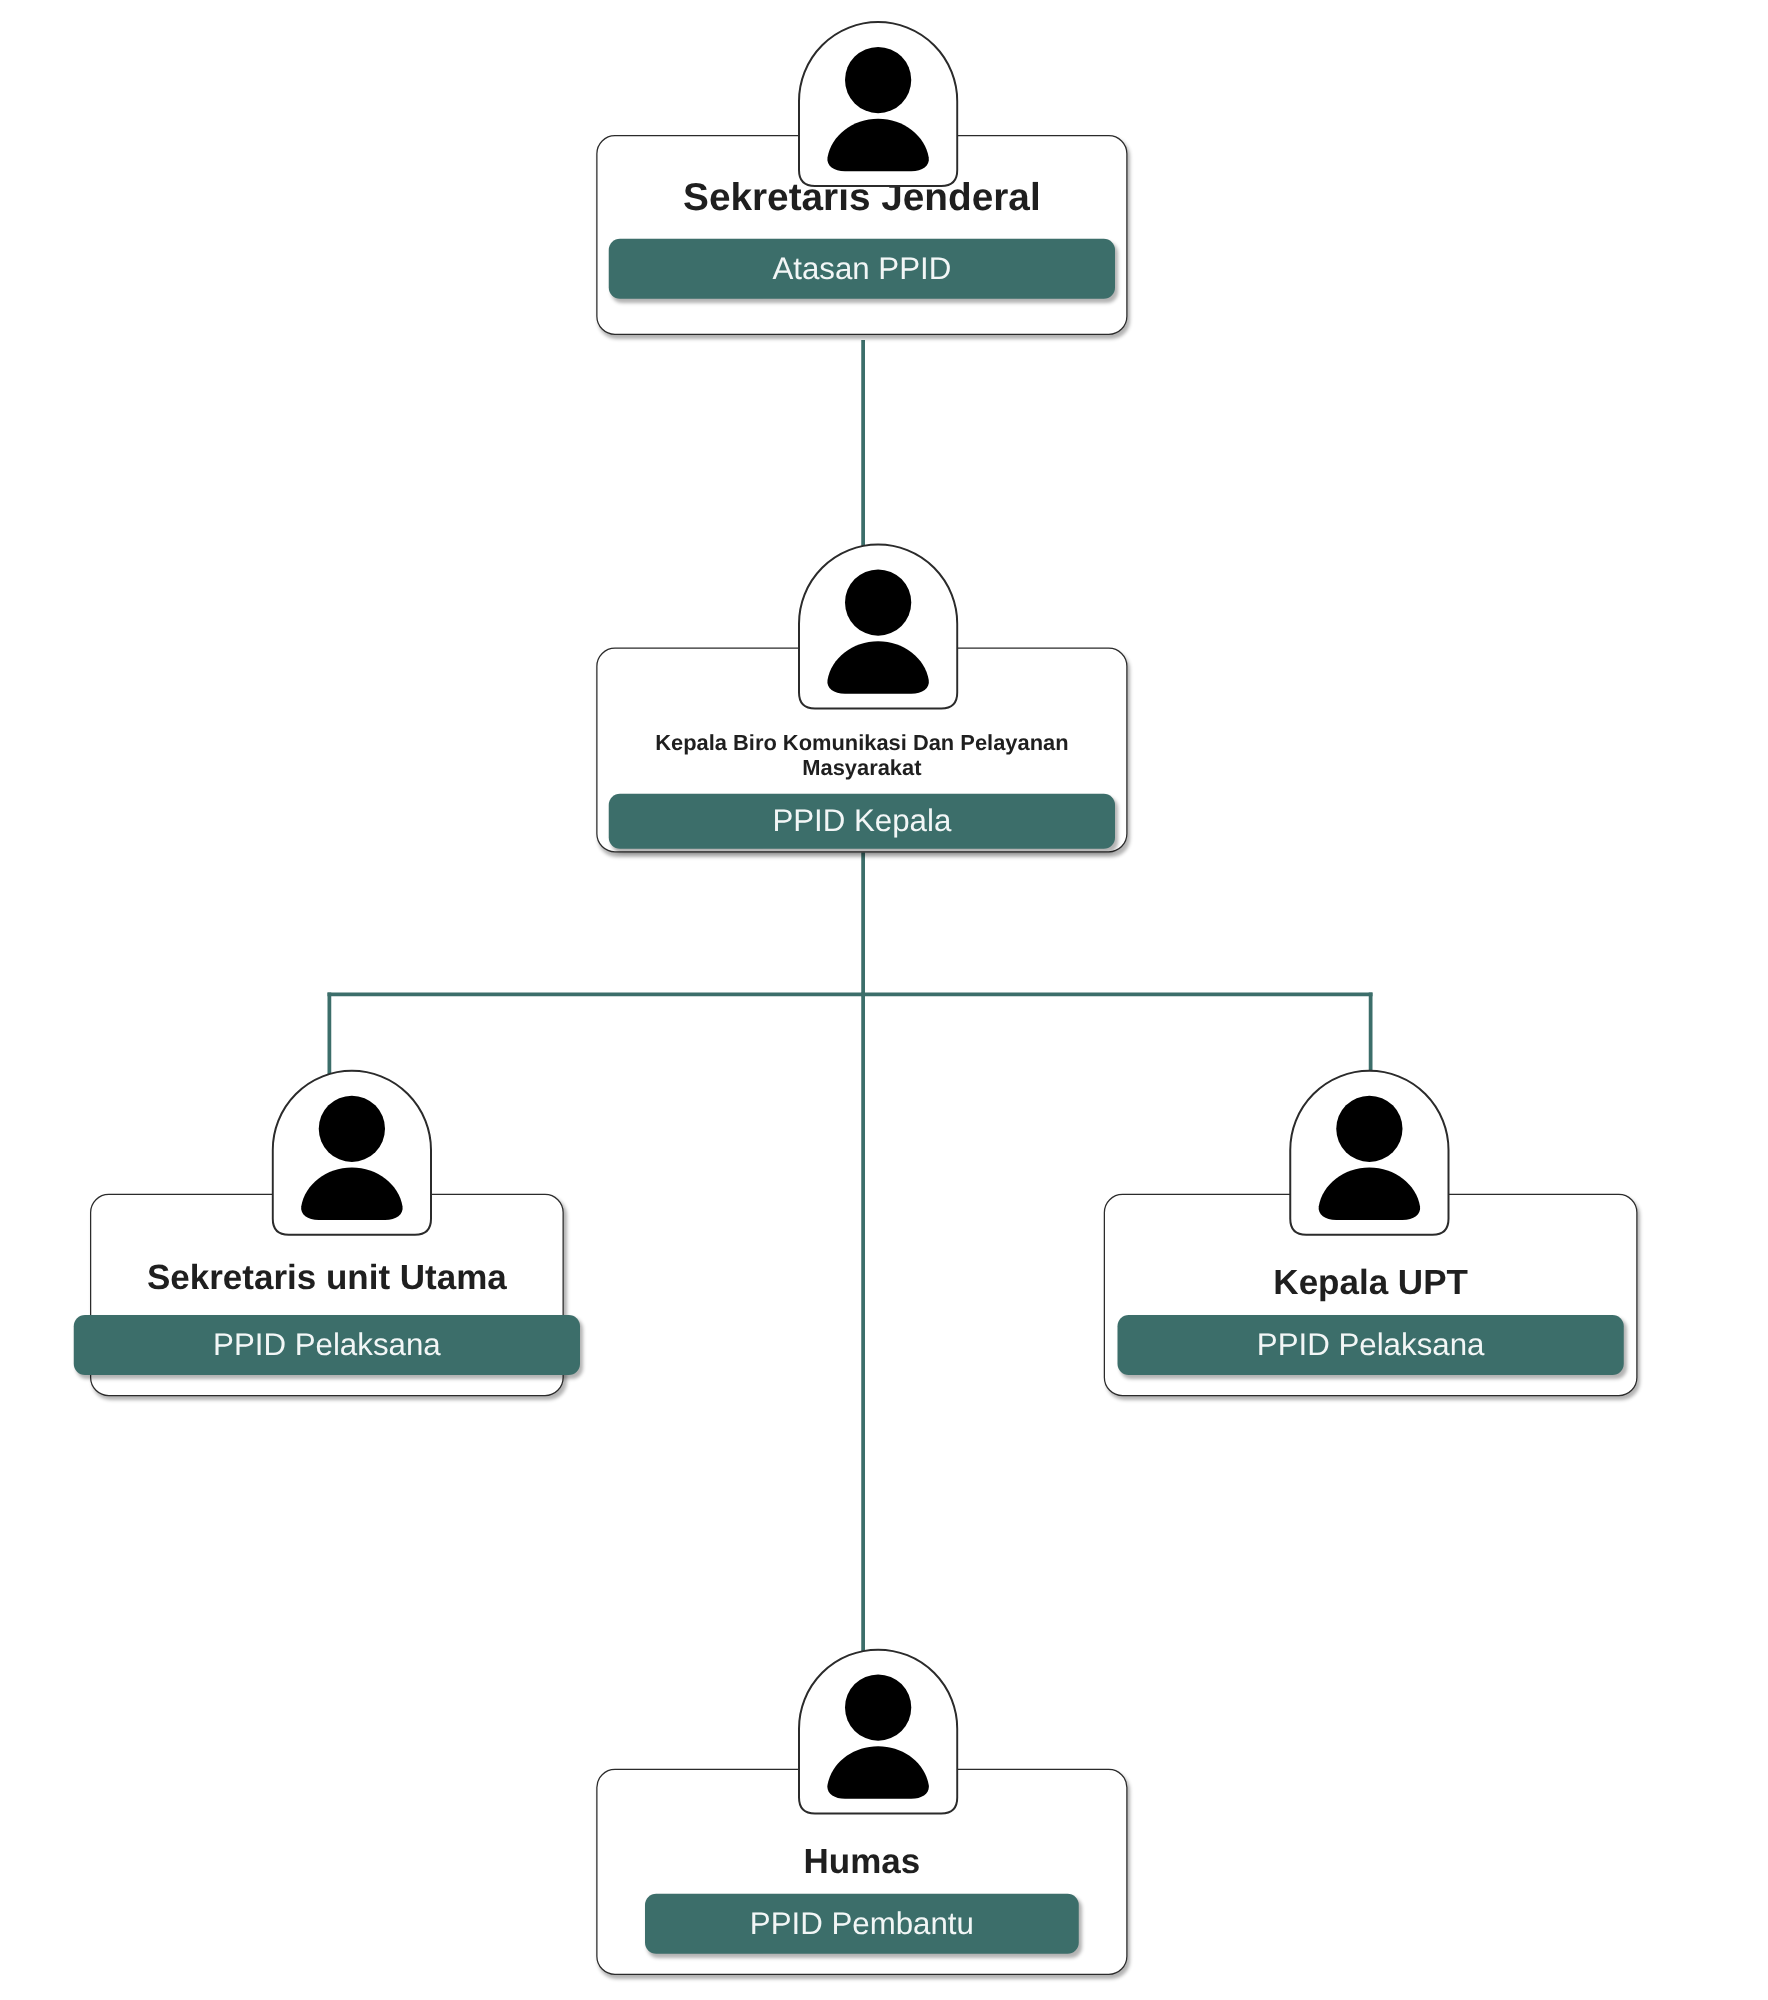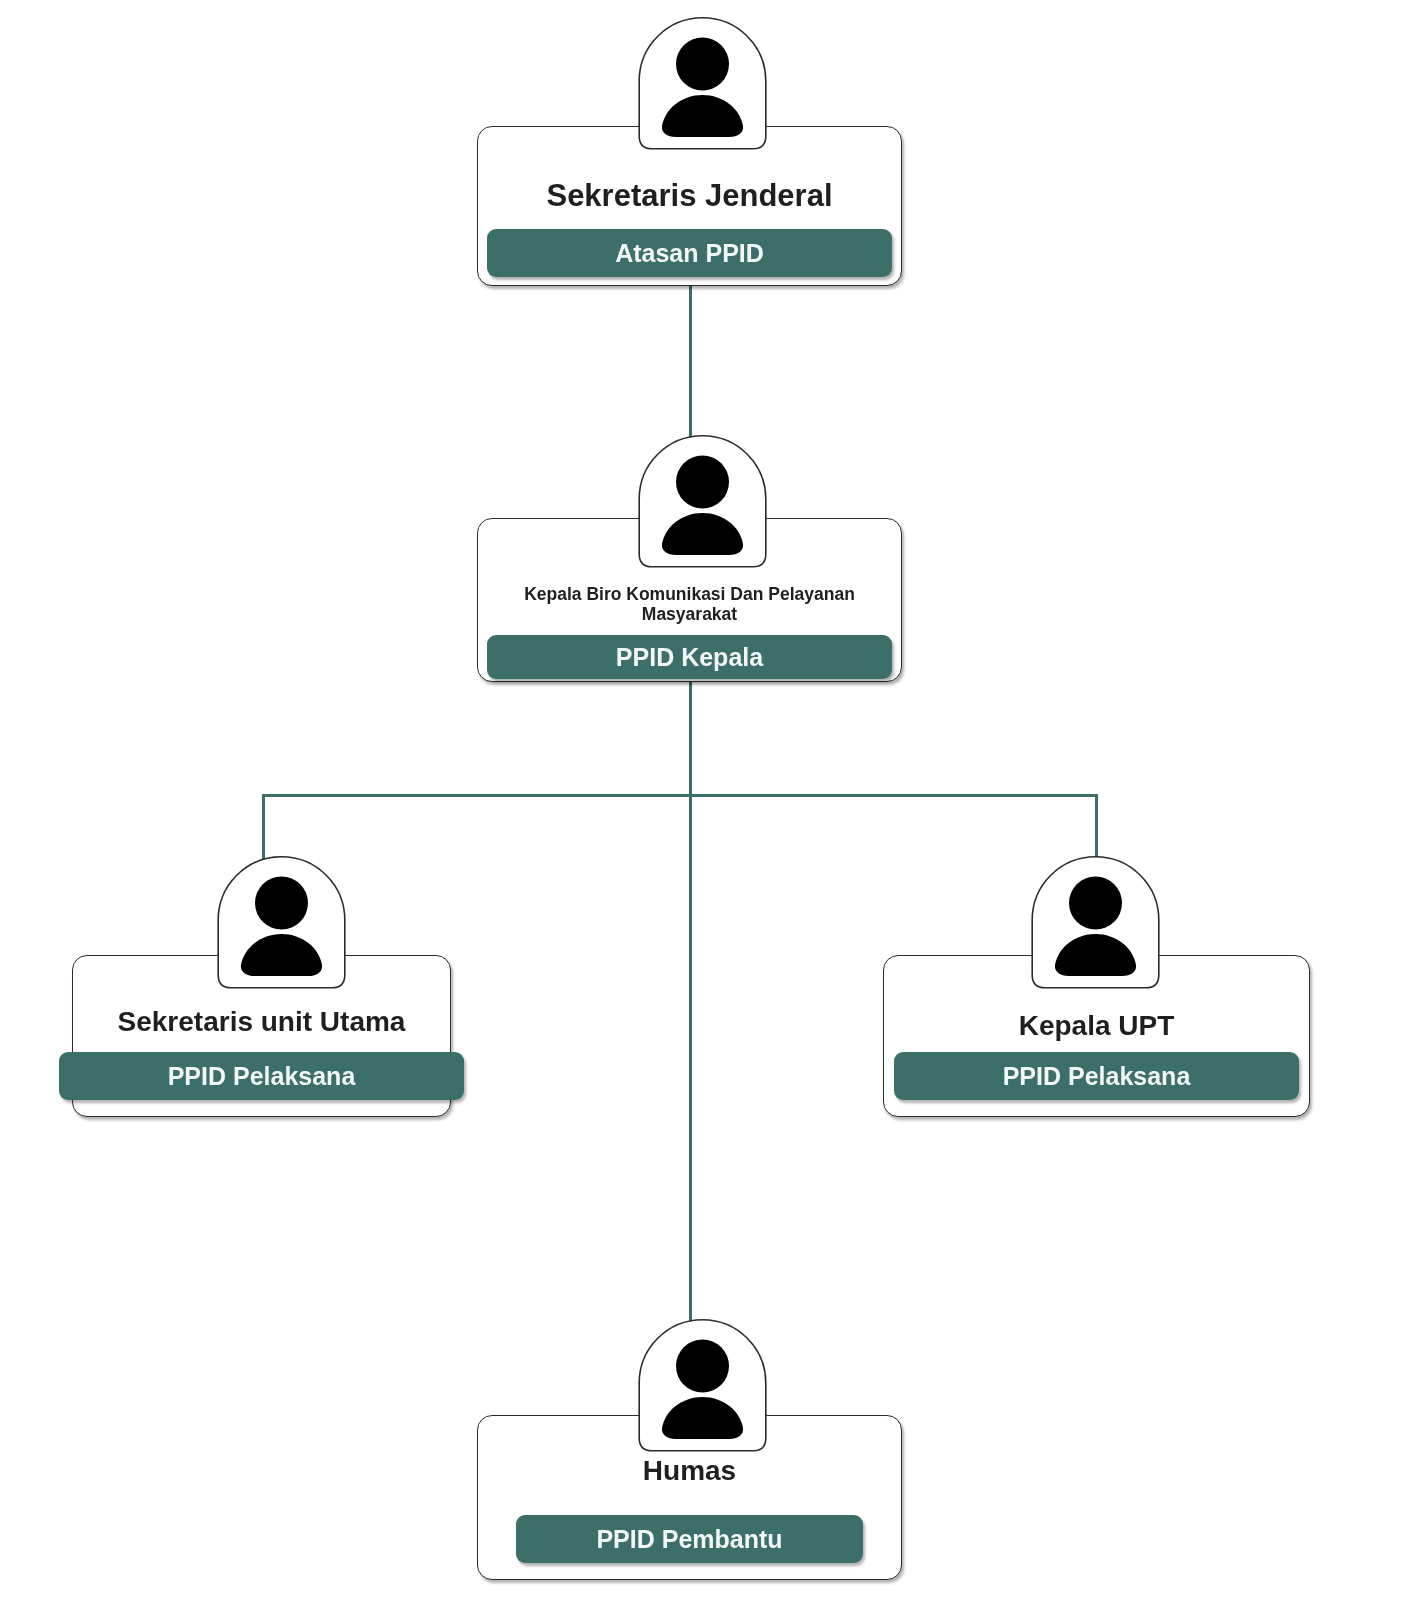--- a/index.html
+++ b/index.html
@@ -56,40 +56,40 @@
     box-sizing: border-box;
     padding: 0 14px;
   }
 
   .badge {
     background: #3C6E6A;
     color: #f2f6f6;
     border-radius: 9px;
     box-shadow: 2px 3px 3px rgba(0,0,0,0.30);
     text-align: center;
-    font-weight: bold;
+    font-weight: normal;
     box-sizing: border-box;
     display: flex;
     align-items: center;
     justify-content: center;
     white-space: nowrap;
   }
 
   
   .avatar {
     position: absolute;
     z-index: 3;
   }
   .avatar svg { display: block; }
 
   
 
   
   #node-sekjen            { left: 477px; top: 16px;  width: 425px; height: 256px; }
-  #node-sekjen .card      { top: 110px;  width: 425px; height: 160px; padding-bottom: 8px; }
+  #node-sekjen .card      { top: 92px;  width: 425px; height: 160px; padding-bottom: 28px; }
   #node-sekjen .card-title{ font-size: 31px; margin-bottom: 14px; }
   #node-sekjen .badge     { width: 405px; height: 48px; font-size: 25px; }
   #node-sekjen .avatar    { left: 161px; top: 0px; }
 
   
   #node-kabiro            { left: 477px; top: 434px; width: 425px; height: 248px; }
   #node-kabiro .card      { top: 84px;  width: 425px; height: 164px; padding-bottom: 2px; }
   #node-kabiro .card-title{ font-size: 17.5px; margin-bottom: 10px; }
   #node-kabiro .badge     { width: 405px; height: 44px; font-size: 25px; }
   #node-kabiro .avatar    { left: 161px; top: 0px; }
@@ -104,21 +104,21 @@
   
   #node-upt               { left: 883px; top: 855px; width: 427px; height: 262px; }
   #node-upt .card         { top: 100px; width: 427px; height: 162px; padding-bottom: 16px; }
   #node-upt .card-title   { font-size: 28px; margin-bottom: 10px; }
   #node-upt .badge        { width: 405px; height: 48px; font-size: 25px; }
   #node-upt .avatar       { left: 148px; top: 0px; }
 
   
   #node-humas             { left: 477px; top: 1318px; width: 425px; height: 262px; }
   #node-humas .card       { top: 97px;  width: 425px; height: 165px; padding-bottom: 16px; }
-  #node-humas .card-title { font-size: 28px; margin-bottom: 28px; }
+  #node-humas .card-title { font-size: 28px; margin-bottom: 10px; }
   #node-humas .badge      { width: 347px; height: 48px; font-size: 25px; }
   #node-humas .avatar     { left: 161px; top: 0px; }
 </style>
 </head>
 <body>
 
 <div id="org-canvas">
 
   <div class="conn conn-v" style="left:689px; top:272px; height:166px;"></div>
 

